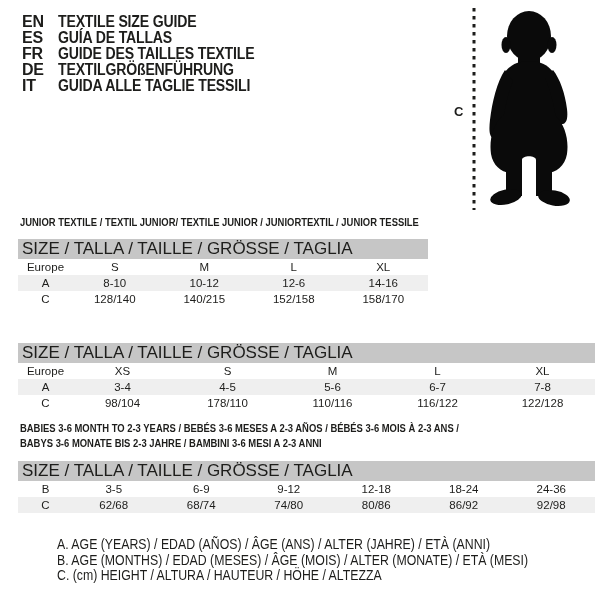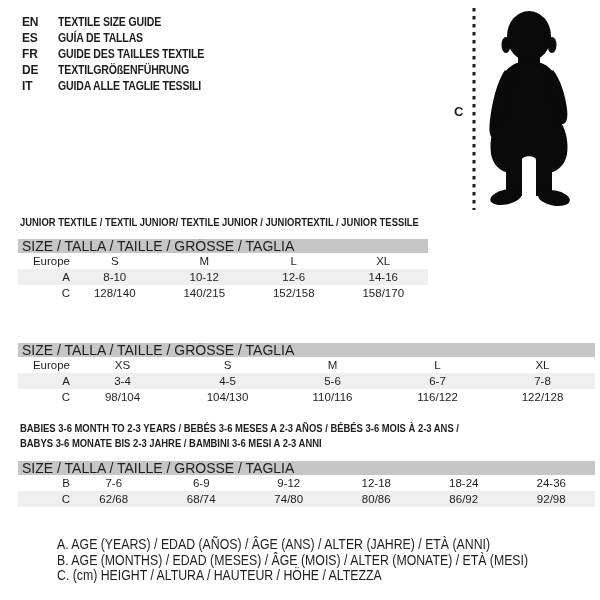--- a/index.html
+++ b/index.html
@@ -9,21 +9,21 @@
     font-family:"Liberation Sans", sans-serif; color:#1d1d1b;
     -webkit-font-smoothing:antialiased;
   }
   .canvas { position:relative; width:600px; height:600px; overflow:hidden; background:#fff; }
 
   .cond { display:inline-block; transform:scaleX(0.82); transform-origin:0 50%; white-space:nowrap; }
   .cond-w { display:inline-block; transform:scaleX(0.88); transform-origin:0 50%; white-space:nowrap; }
 
   
   .lang-block { position:absolute; left:22px; top:14px; }
-  .lang-row { display:flex; height:16px; line-height:16px; font-size:12px; font-weight:700; letter-spacing:-0.2px; }
+  .lang-row { display:flex; height:16px; line-height:16px; font-size:16px; font-weight:700; letter-spacing:-0.2px; }
   .lang-code { width:36px; flex:0 0 36px; }
 
   
   .dotted-line { position:absolute; left:471px; top:8px; }
   .measure-label { position:absolute; left:454px; top:104px; font-size:13px; font-weight:700; }
   .baby { position:absolute; left:479px; top:8px; }
   .baby * { fill:#0a0a0a; }
 
   
   .sec-heading { position:absolute; left:20px; font-size:11.5px; font-weight:700; white-space:nowrap; letter-spacing:0; }
@@ -32,25 +32,25 @@
   .s3 { top:421px; line-height:14.5px; }
   .sub { font-size:8px; vertical-align:-2px; }
 
   
   table.size-table { position:absolute; left:18px; border-collapse:collapse; table-layout:fixed; font-size:11.5px; color:#1d1d1b; }
   .t1 { top:239px; width:410px; }
   .t2 { top:343px; width:577px; }
   .t3 { top:461px; width:577px; }
   col.first { width:52px; }
   tr.bar td {
-    background:#c6c6c6; height:14px; line-height:14px;
-    text-align:left; padding:0 0 0 4px; font-size:14px; font-weight:400;
+    background:#c6c6c6; height:20px; line-height:14px;
+    text-align:left; padding:0 0 0 4px; font-size:17px; font-weight:400;
   }
   td { height:16px; line-height:16px; text-align:center; padding:0; font-weight:400; overflow:hidden; }
-  td.lbl { text-align:right; padding-left:3px; }
+  td.lbl { text-align:center; padding-left:3px; }
   tr.alt td { background:#efefef; }
 
   
   .legend { position:absolute; left:20px; top:536px; }
   .legend-line { height:15.5px; line-height:15.5px; font-size:15px; font-weight:400; white-space:nowrap;margin-left:37px; }
 </style>
 </head>
 <body>
 
 <div class="canvas">
@@ -161,21 +161,21 @@
       <td class="lbl">A</td>
       <td>3-4</td>
       <td>4-5</td>
       <td>5-6</td>
       <td>6-7</td>
       <td>7-8</td>
     </tr>
     <tr>
       <td class="lbl">C</td>
       <td>98/104</td>
-      <td>104/130</td>
+      <td>178/110</td>
       <td>110/116</td>
       <td>116/122</td>
       <td>122/128</td>
     </tr>
   </tbody>
     </table>
 
   <div class="sec-heading s3">
     <div><span class="cond">BABIES 3-6 MONTH TO 2-3 YEARS / BEBÉS 3-6 MESES A 2-3 AÑOS / BÉBÉS 3-6 MOIS À 2-3 ANS /</span></div>
     <div><span class="cond">BABYS 3-6 MONATE BIS 2-3 JAHRE / BAMBINI 3-6 MESI A 2-3 ANNI</span></div>
@@ -189,21 +189,21 @@
         <col>
         <col>
         <col>
       </colgroup>
     <tbody>
         <tr class="bar">
       <td colspan="7">SIZE / TALLA / TAILLE / GRÖSSE / TAGLIA</td>
     </tr>
     <tr>
       <td class="lbl">B</td>
-      <td>7-6</td>
+      <td>3-5</td>
       <td>6-9</td>
       <td>9-12</td>
       <td>12-18</td>
       <td>18-24</td>
       <td>24-36</td>
     </tr>
     <tr class="alt">
       <td class="lbl">C</td>
       <td>62/68</td>
       <td>68/74</td>

